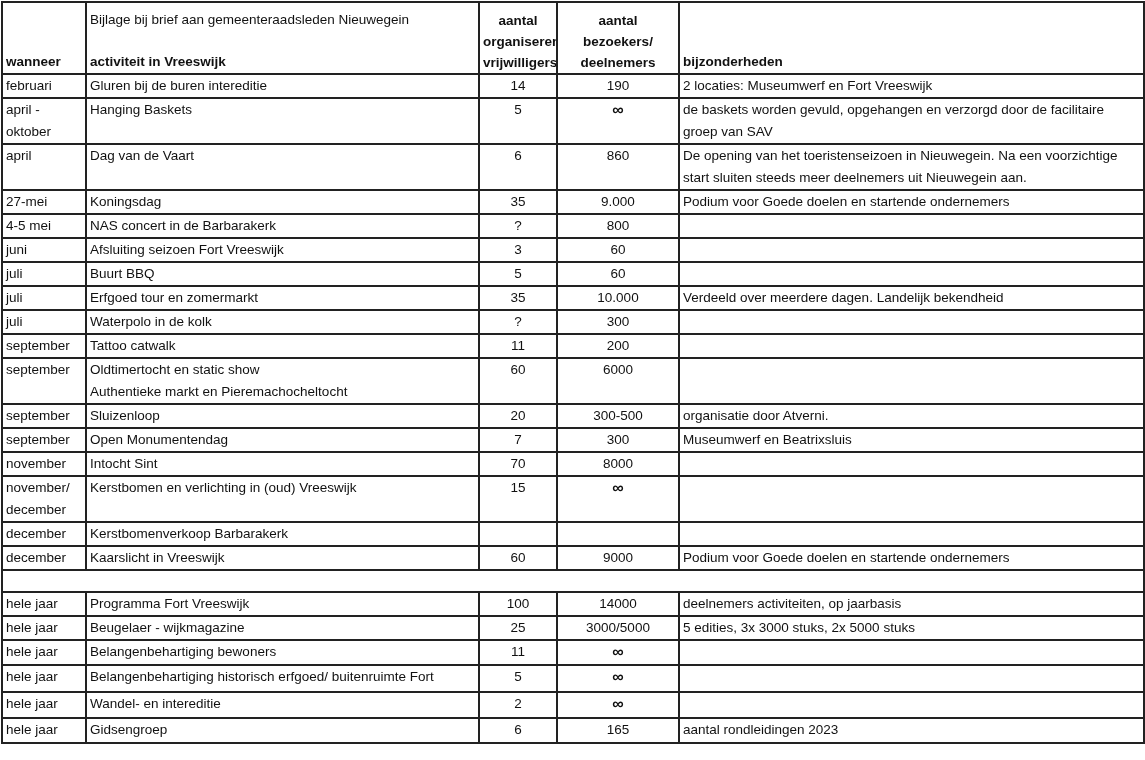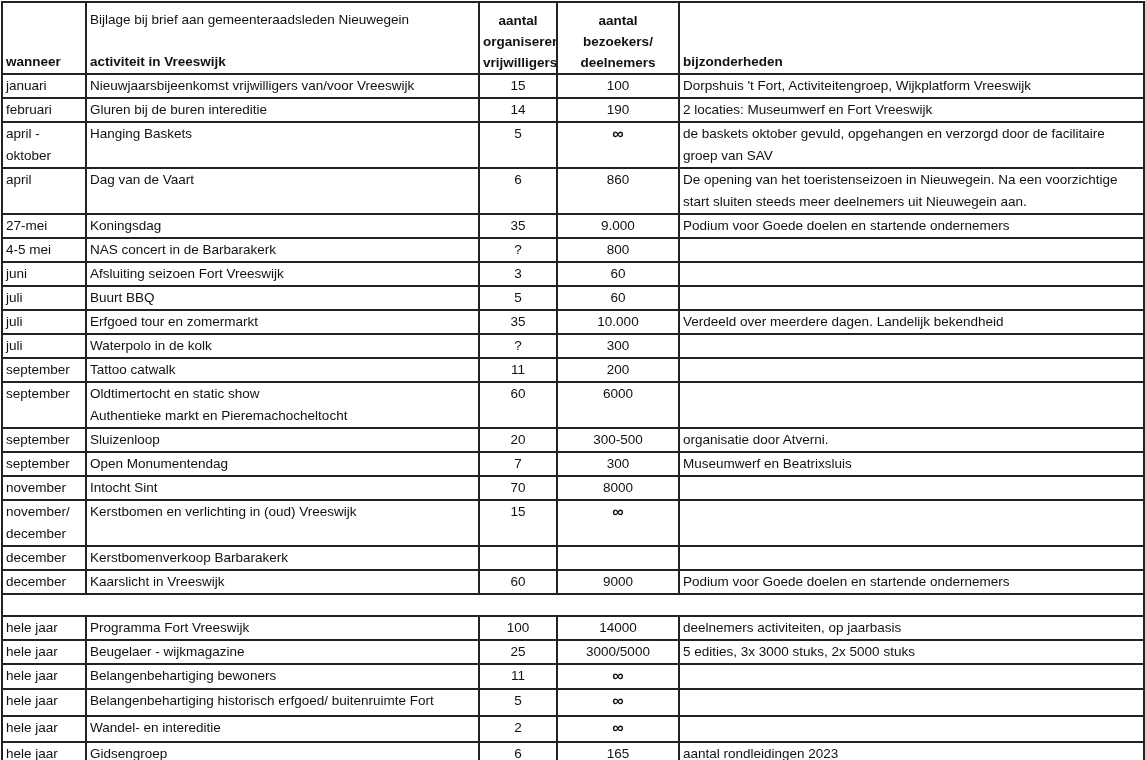--- a/index.html
+++ b/index.html
@@ -36,33 +36,20 @@
       </th>
       <th class="c" style="vertical-align:bottom; line-height:21px;">
         <div>aantal</div>
         <div>bezoekers/</div>
         <div>deelnemers</div>
       </th>
       <th>bijzonderheden</th>
     </tr>
   </thead>
   <tbody id="tbody-main">
-      <tr style="height: 22px;">
-        <td>
-          <div>januari</div>
-        </td>
-        <td>
-          <div>Nieuwjaarsbijeenkomst vrijwilligers van/voor Vreeswijk</div>
-        </td>
-        <td class="c">15</td>
-        <td class="c">100</td>
-        <td>
-          <div>Dorpshuis 't Fort, Activiteitengroep, Wijkplatform Vreeswijk</div>
-        </td>
-      </tr>
       <tr style="height: 22px; margin-top: 12px;">
         <td>
           <div>februari</div>
         </td>
         <td>
           <div>Gluren bij de buren intereditie</div>
         </td>
         <td class="c">14</td>
         <td class="c">190</td>
         <td>
@@ -73,21 +60,21 @@
         <td>
           <div>april -</div>
           <div>oktober</div>
         </td>
         <td>
           <div>Hanging Baskets</div>
         </td>
         <td class="c">5</td>
         <td class="c"><span class="inf">∞</span></td>
         <td>
-          <div>de baskets oktober gevuld, opgehangen en verzorgd door de facilitaire</div>
+          <div>de baskets worden gevuld, opgehangen en verzorgd door de facilitaire</div>
           <div>groep van SAV</div>
         </td>
       </tr>
       <tr style="height: 44px; border-radius: 13px;">
         <td>
           <div>april</div>
         </td>
         <td>
           <div>Dag van de Vaart</div>
         </td>

